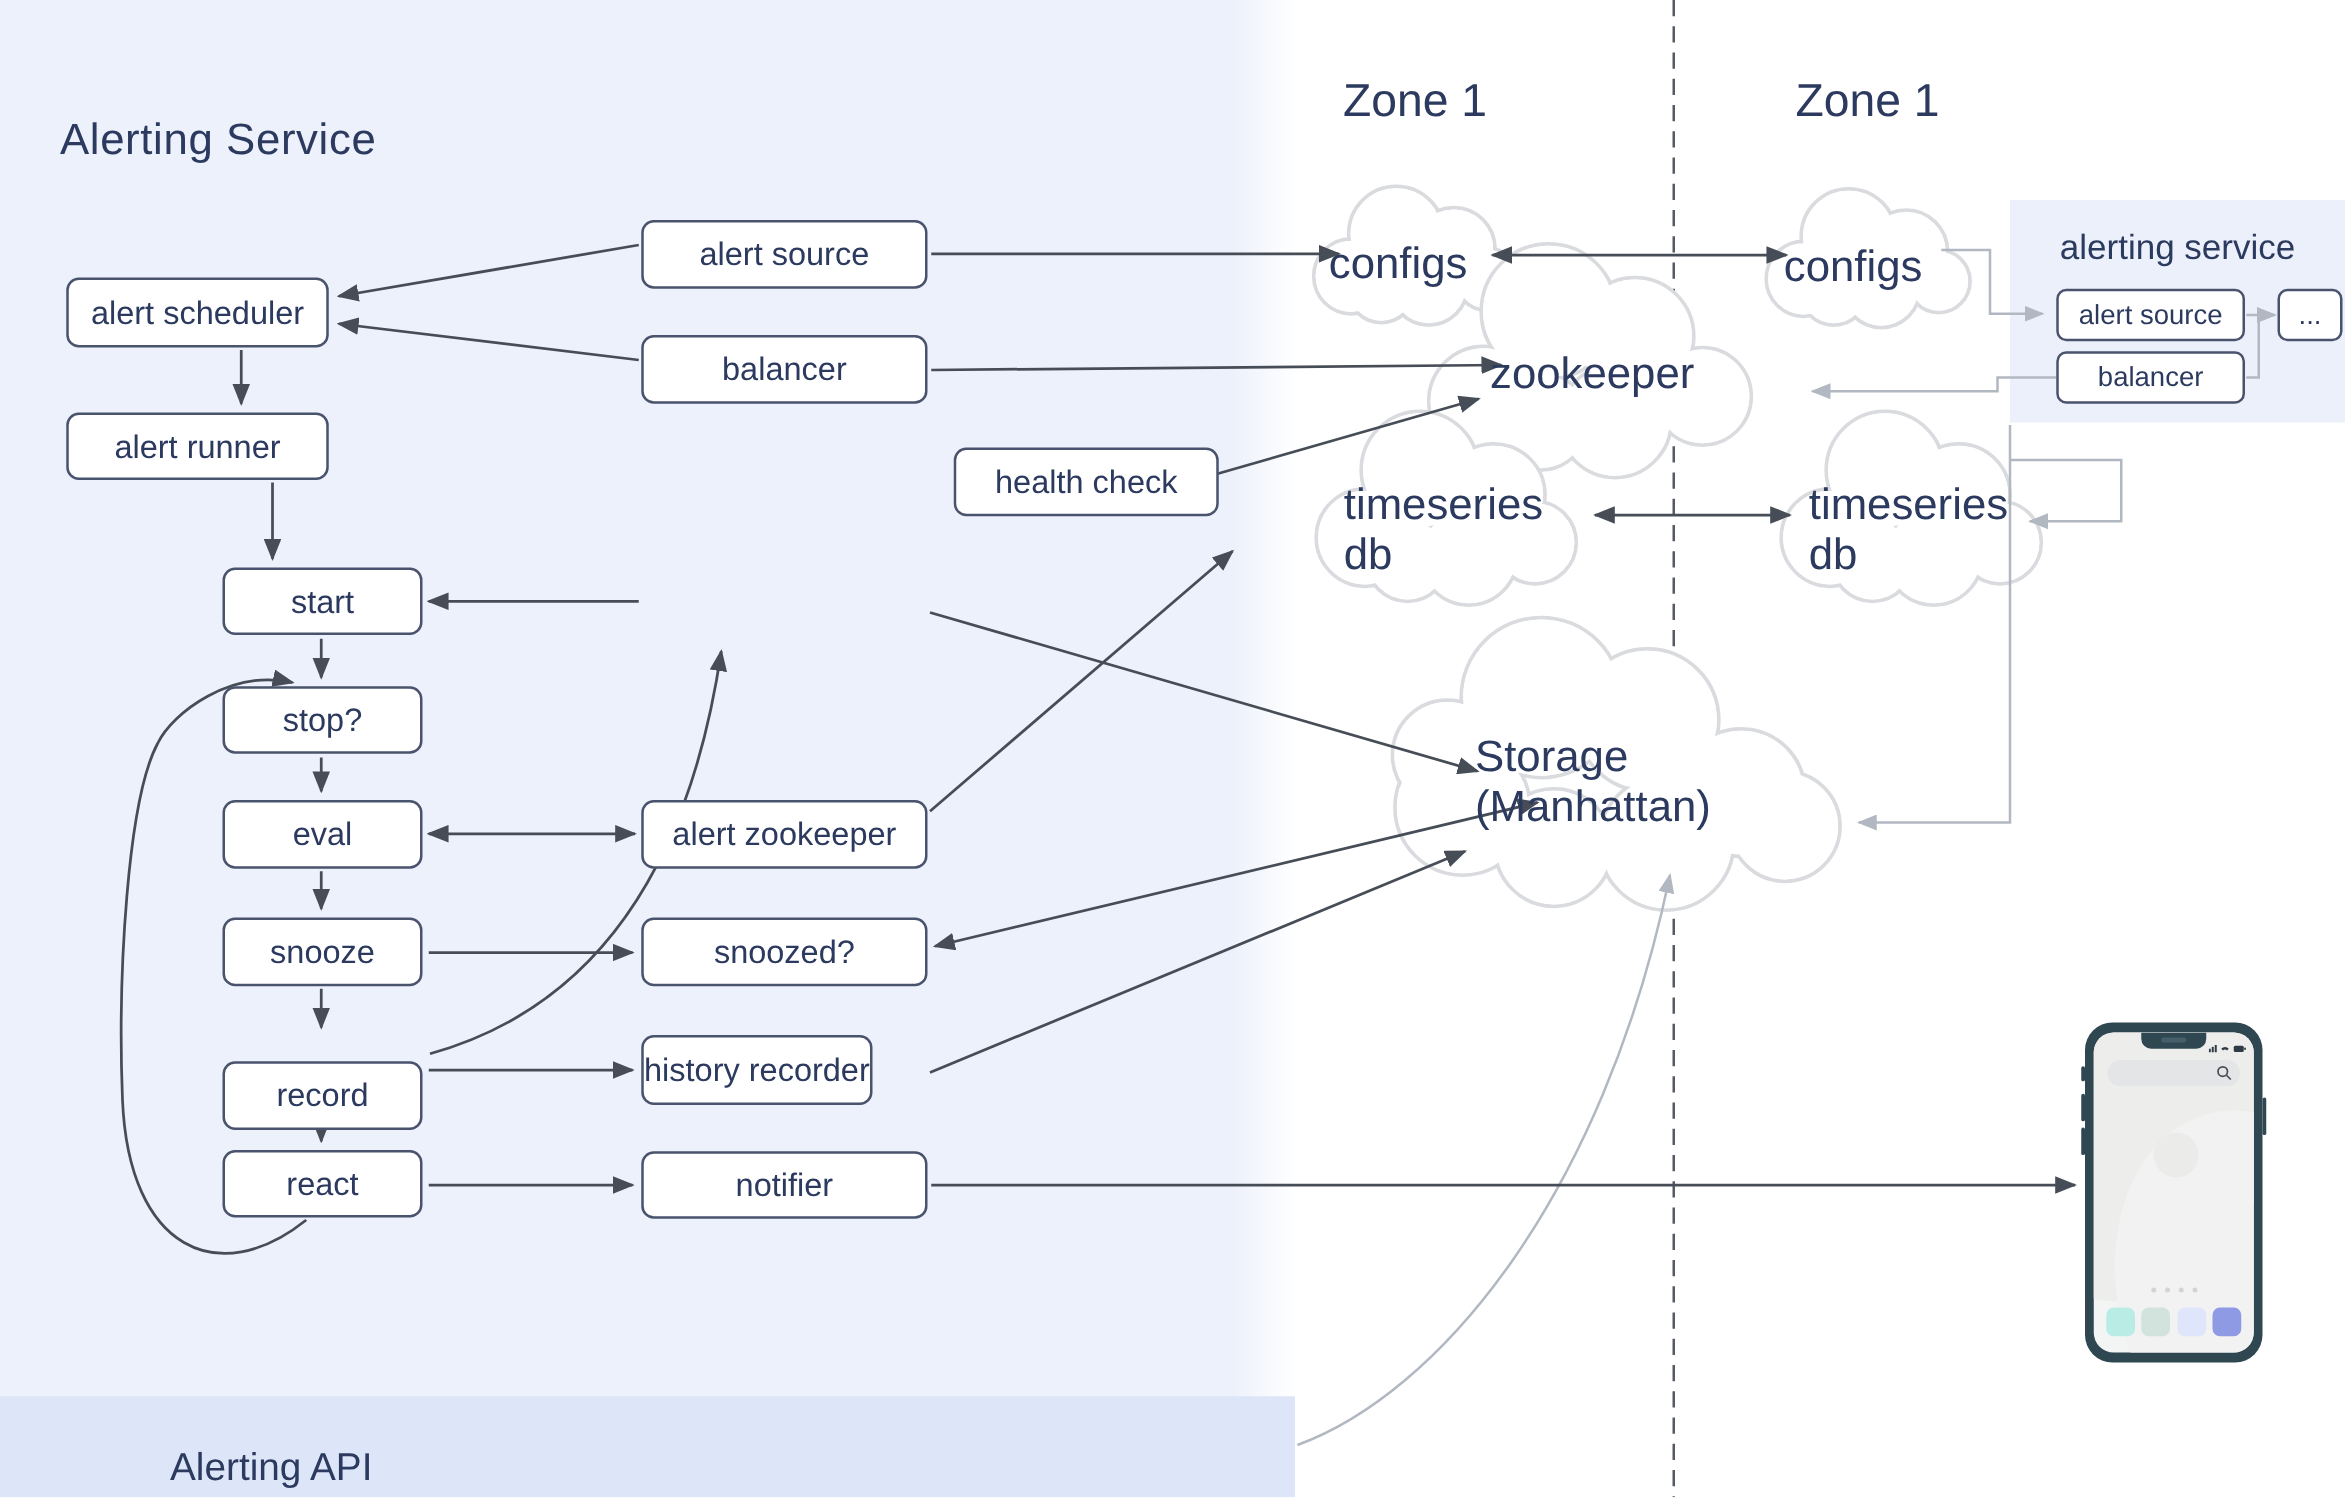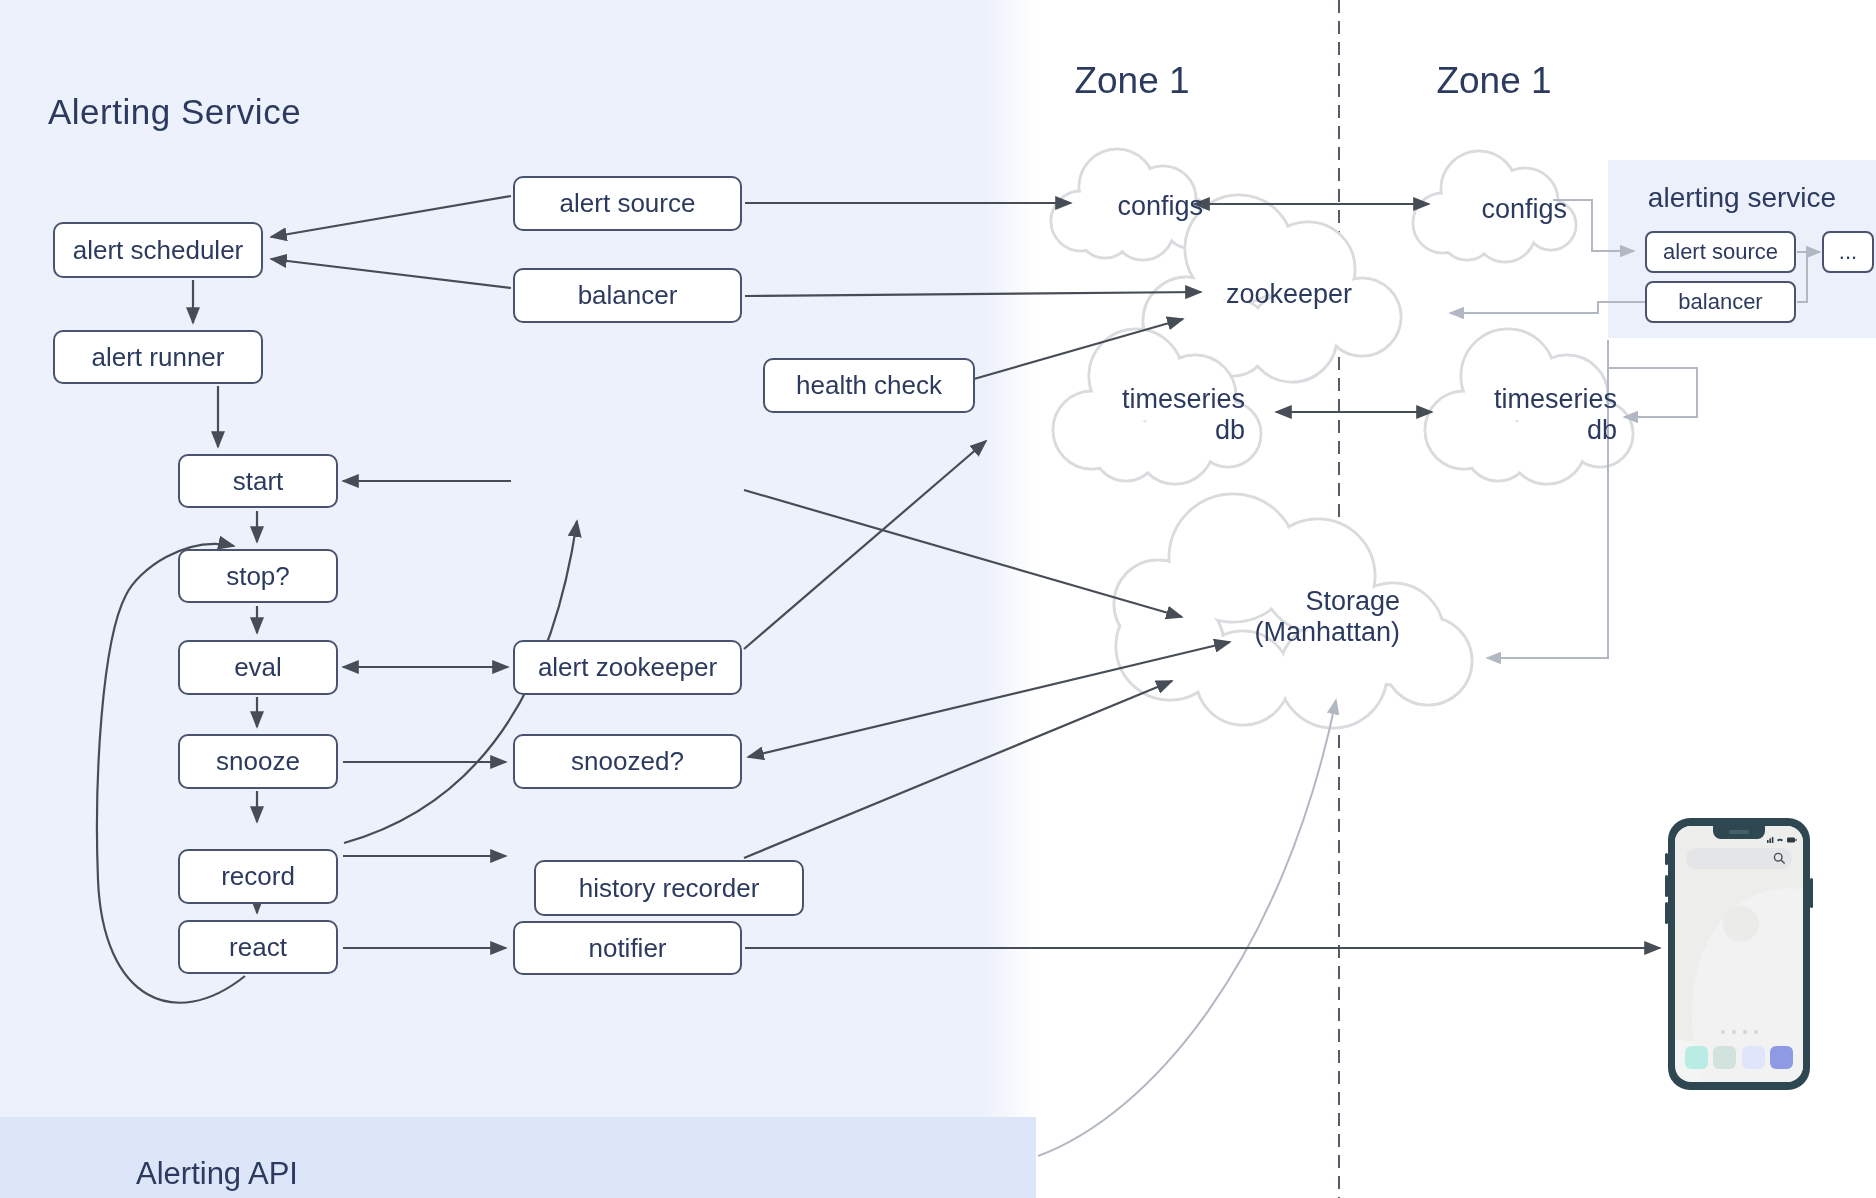--- a/index.html
+++ b/index.html
@@ -56,28 +56,28 @@
   #b-eval   {left:178px;top:640px;width:160px;height:55px;}
   #b-snooze {left:178px;top:734px;width:160px;height:55px;}
   #b-record {left:178px;top:829px;width:160px;height:55px;margin-top:20px;}
   #b-react  {left:178px;top:920px;width:160px;height:54px;}
   #b-alert-source {left:513px;top:176px;width:229px;height:55px;}
   #b-balancer     {left:513px;top:268px;width:229px;height:55px;}
   #b-health-check {left:763px;top:358px;width:212px;height:55px;}
   #b-current-state   {left:513px;top:454px;width:229px;height:55px;}
   #b-alert-evaluator {left:513px;top:640px;width:229px;height:55px;}
   #b-snoozed         {left:513px;top:734px;width:229px;height:55px;}
-  #b-history-recorder{left:513px;top:860px;width:270px;height:56px;margin-left:21px;}
+  #b-history-recorder{left:513px;top:828px;width:185px;height:56px;}
   #b-notifier        {left:513px;top:921px;width:229px;height:54px;}
   #mb-alert-source{left:1645px;top:231px;width:151px;height:42px;}
   #mb-balancer    {left:1645px;top:281px;width:151px;height:42px;}
   #mb-more        {left:1822px;top:231px;width:52px;height:42px;}
   
   .cloudlabel{
-    position:absolute;text-align:right;font-size:27px;color:#2b3a5e;
+    position:absolute;text-align:left;font-size:35px;color:#2b3a5e;
     line-height:1.15;font-weight:500;
   }
   #cl-configs1 {left:1063px;top:191px;width:140px;}
   #cl-configs2 {left:1427px;top:194px;width:140px;}
   #cl-zookeeper{left:1192px;top:279px;width:160px;}
   #cl-tsdb1    {left:1075px;top:384px;width:170px;}
   #cl-tsdb2    {left:1447px;top:384px;width:170px;}
   #cl-storage  {left:1180px;top:586px;width:220px;}
   
   #wires{position:absolute;left:0;top:0;width:1876px;height:1198px;}

